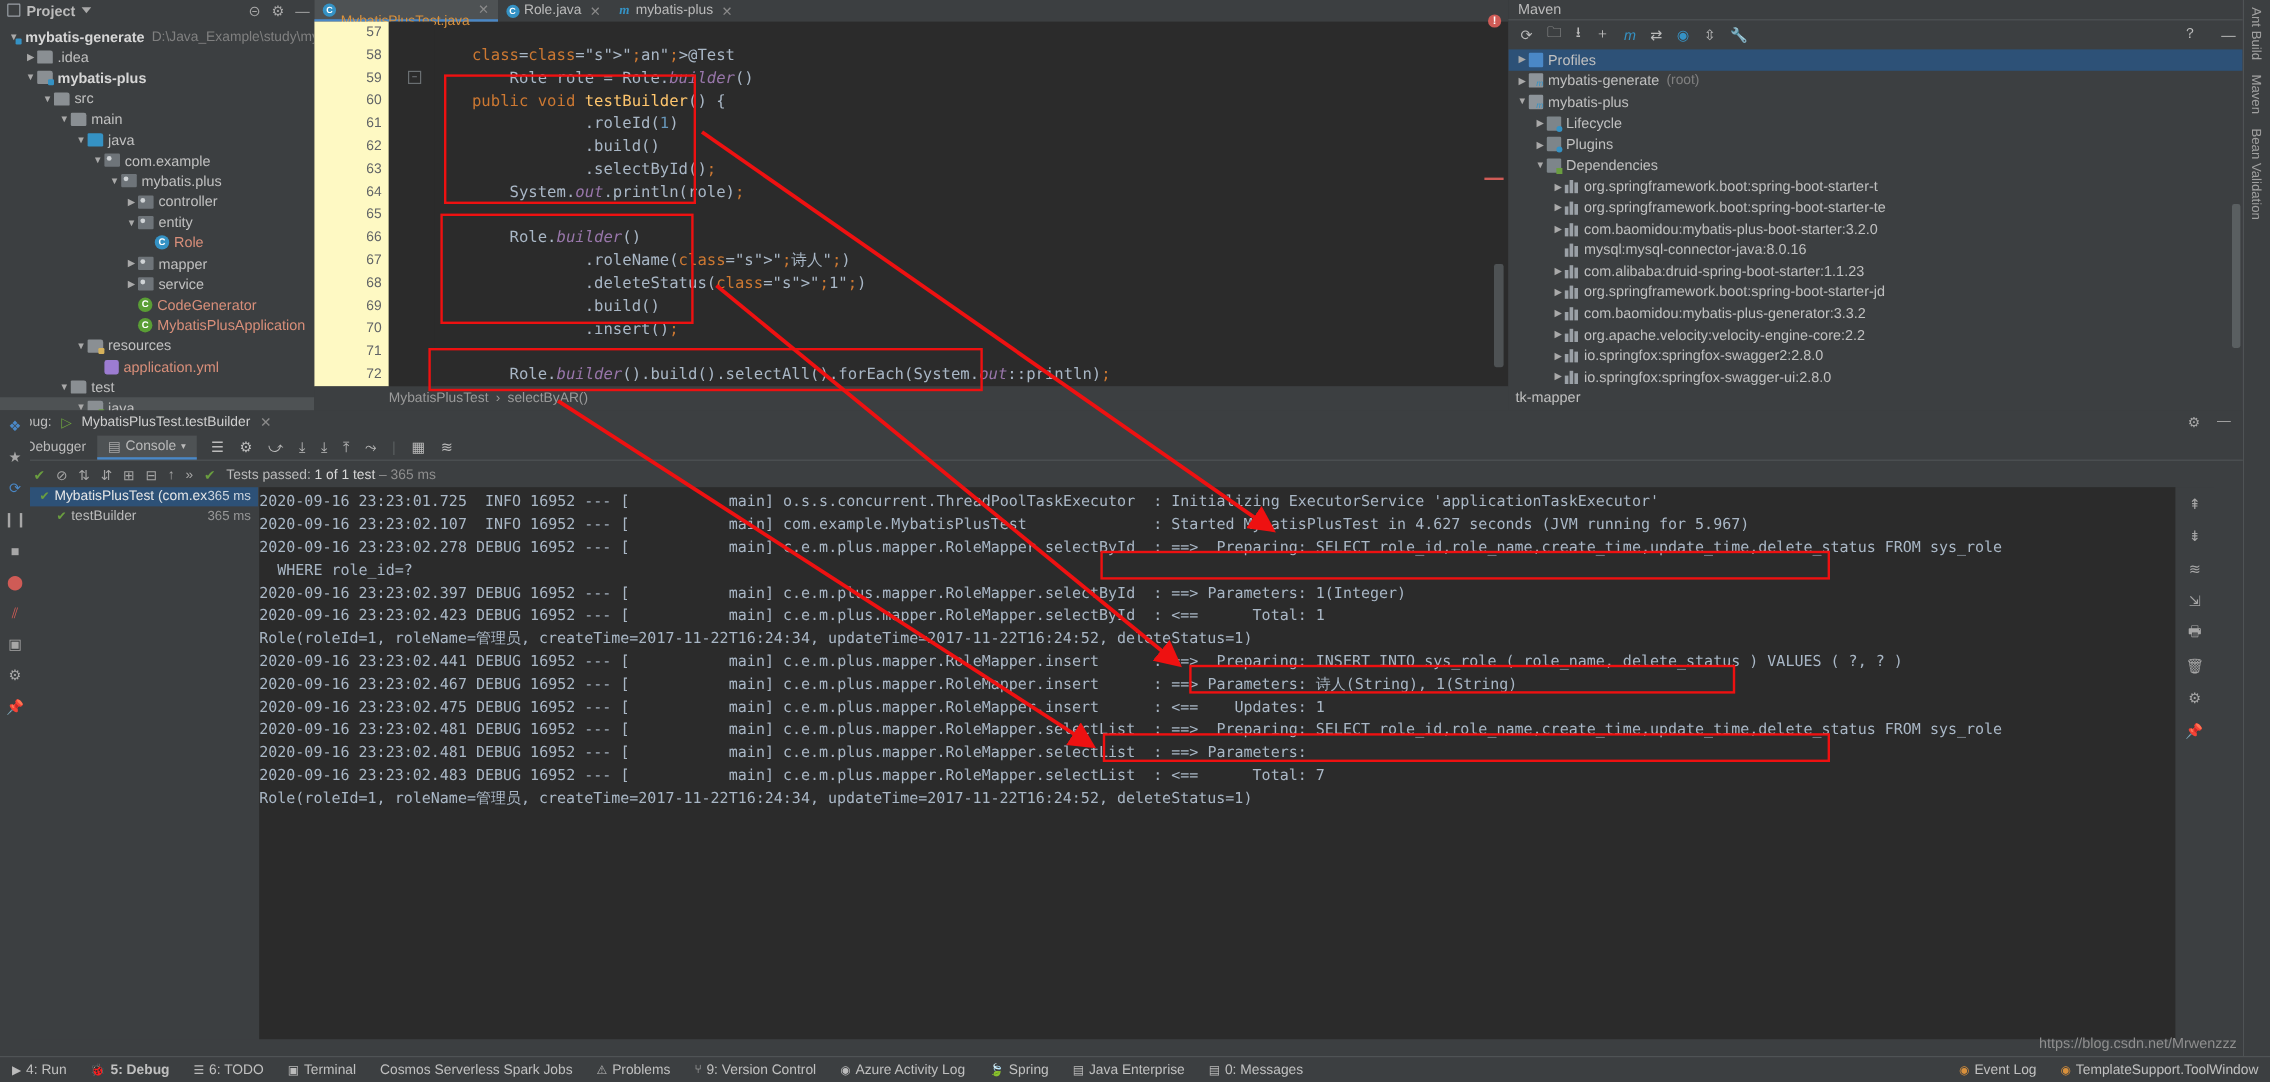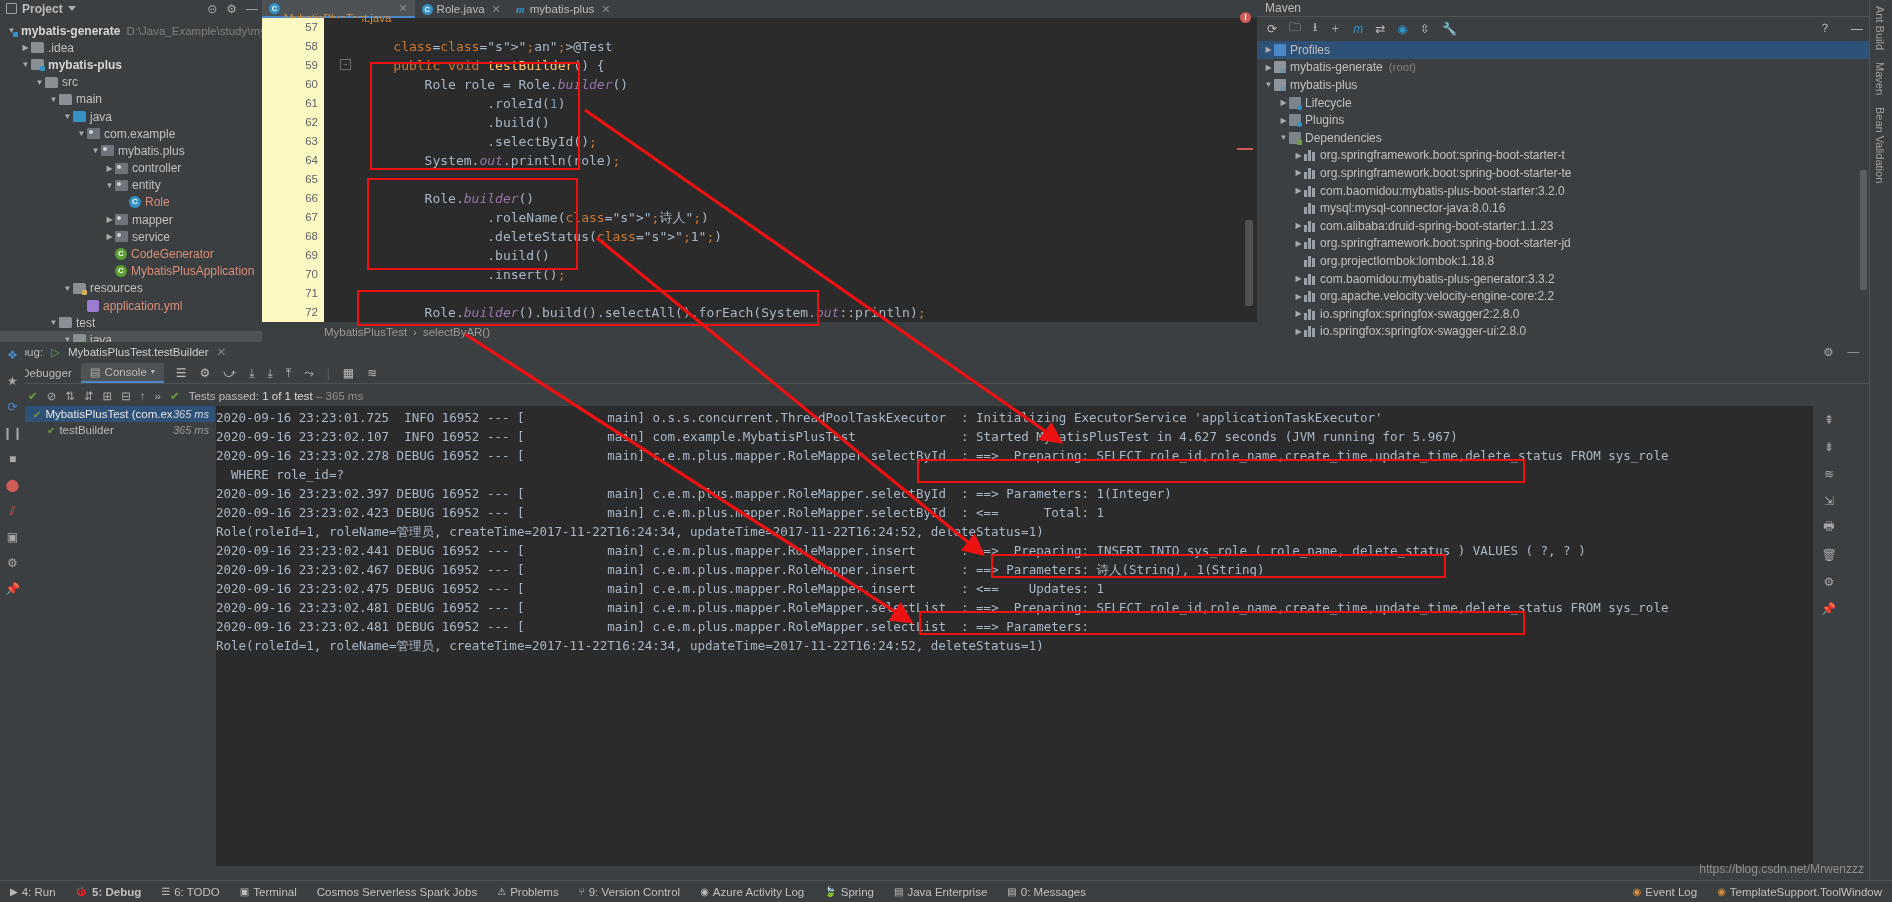--- a/index.html
+++ b/index.html
@@ -92,21 +92,21 @@
   #debug-head{ position:absolute; left:0; top:0; width:1869px; height:20px; display:flex; align-items:center; gap:8px; padding-left:6px; font-size:11.5px;}
   #debug-tabrow{ position:absolute; left:0; top:20px; width:1869px; height:22px; display:flex; align-items:center; gap:0px; border-bottom:1px solid #4f5355;}
   .dtab{ padding:2px 9px; font-size:11.5px; color:#bbb; display:flex; align-items:center; gap:4px;}
   .dtab.active{ background:#4e5254; border-bottom:2px solid #4a88c7;}
   #run-toolbar{ display:flex; align-items:center; gap:13px; padding-left:12px; }
   #testrow{ position:absolute; left:0; top:44px; width:1869px; height:20px; display:flex; align-items:center; gap:9px; padding-left:28px; font-size:11.5px;}
   #tests-tree{ position:absolute; left:25px; top:64px; width:190px; height:460px; background:#3c3f41;}
   .trow{ height:16px; display:flex; align-items:center; font-size:11.5px; white-space:nowrap; padding-left:4px; }
   .trow.sel{ background:#2d5177; }
   .tmark{ color:#6a9e3f; margin-right:4px; font-size:10px;}
-  .tms{ margin-left:auto; font-size:11px; color:#999; padding-right:6px;font-style:italic;}
+  .tms{ margin-left:auto; font-size:11px; color:#999; padding-right:6px;}
   .trow.sel .tms{ color:#cfd7e0;}
   #console{ position:absolute; left:216px; top:64px; width:1597px; height:460px; background:#2b2b2b; overflow:hidden; padding-top:2px;}
   .lg{ height:19px; line-height:19px; white-space:pre; font-size:12.5px; color:#a9b7c6; font-family:"DejaVu Sans Mono","Liberation Mono",monospace;}
   #console-gutter{ position:absolute; left:1813px; top:64px; width:32px; height:460px; background:#3c3f41;}
   .cgico{ height:27px; display:flex; align-items:center; justify-content:center; color:#a7a7a7; font-size:12px;}
 
   
   #statusbar{ position:absolute; left:0; bottom:0; width:1892px; height:22px; background:#3c3f41; display:flex; align-items:center; gap:0px; font-size:11.5px; color:#bbb; border-top:1px solid #4f5355;}
   .sitem{ display:flex; align-items:center; gap:4px; padding:0 10px; white-space:nowrap;}
   .sitem.bold{ font-weight:bold; }
@@ -287,22 +287,22 @@
       <div class="gline">71</div>
       <div class="gline" style="position: relative;">72<span style="position: absolute; right: -31px; top: 3px; color: rgb(207, 91, 86); font-size: 11px; font-weight: bold;">⊘</span></div>
       <div class="gline">73</div>
     </div>
   <div id="gutter2">
       <div style="position: absolute; left: 16px; top: 41px; width: 11px; height: 11px; border: 1px solid rgb(106, 111, 114); color: rgb(139, 145, 152); font-size: 8px; line-height: 9px; text-align: center;">−</div>
     </div>
   <div id="codearea">
       <div class="cline mono">&nbsp;</div>
       <div class="cline mono">    <span <span="" class="k">class</span>=<span <span="" class="k">class</span>="s"&gt;"<span class="semi">;</span>an"<span class="semi">;</span>&gt;@Test</div>
+      <div class="cline mono">        Role role = Role.<span class="f">builder</span>()</div>
       <div class="cline mono">    <span class="k">public</span> <span class="k">void</span> <span class="m">testBuilder</span>() {</div>
-      <div class="cline mono">        Role role = Role.<span class="f">builder</span>()</div>
       <div class="cline mono">                .roleId(<span class="n">1</span>)</div>
       <div class="cline mono">                .build()</div>
       <div class="cline mono">                .selectById()<span class="semi">;</span></div>
       <div class="cline mono">        System.<span class="f">out</span>.println(role)<span class="semi">;</span></div>
       <div class="cline mono">&nbsp;</div>
       <div class="cline mono">        Role.<span class="f">builder</span>()</div>
       <div class="cline mono">                .roleName(<span <span="" class="k">class</span>="s"&gt;"<span class="semi">;</span>诗人"<span class="semi">;</span>)</div>
       <div class="cline mono">                .deleteStatus(<span <span="" class="k">class</span>="s"&gt;"<span class="semi">;</span>1"<span class="semi">;</span>)</div>
       <div class="cline mono">                .build()</div>
       <div class="cline mono">                .insert()<span class="semi">;</span></div>
@@ -424,30 +424,20 @@
       </div>
       <div class="mnode">
         <span style="width:36px;flex:0 0 36px"></span>
         <span class="arrow">▶</span>
         <span class="barico">
           <span></span>
           <span></span>
           <span></span>
         </span>
         <span class="lbl">org.springframework.boot:spring-boot-starter-jd</span>
-      </div>
-      <div class="mnode">
-        <span style="width:36px;flex:0 0 36px"></span>
-        <span class="arrow"></span>
-        <span class="barico">
-          <span></span>
-          <span></span>
-          <span></span>
-        </span>
-        <span class="lbl">org.projectlombok:lombok:1.18.8</span>
       </div>
       <div class="mnode">
         <span style="width:36px;flex:0 0 36px"></span>
         <span class="arrow">▶</span>
         <span class="barico">
           <span></span>
           <span></span>
           <span></span>
         </span>
         <span class="lbl">com.baomidou:mybatis-plus-generator:3.3.2</span>
@@ -566,20 +556,21 @@
       <div class="lg">2020-09-16 23:23:02.278 DEBUG 16952 --- [           main] c.e.m.plus.mapper.RoleMapper.selectById  : ==&gt;  Preparing: SELECT role_id,role_name,create_time,update_time,delete_status FROM sys_role</div>
       <div class="lg">  WHERE role_id=?</div>
       <div class="lg">2020-09-16 23:23:02.397 DEBUG 16952 --- [           main] c.e.m.plus.mapper.RoleMapper.selectById  : ==&gt; Parameters: 1(Integer)</div>
       <div class="lg">2020-09-16 23:23:02.423 DEBUG 16952 --- [           main] c.e.m.plus.mapper.RoleMapper.selectById  : &lt;==      Total: 1</div>
       <div class="lg">Role(roleId=1, roleName=管理员, createTime=2017-11-22T16:24:34, updateTime=2017-11-22T16:24:52, deleteStatus=1)</div>
       <div class="lg">2020-09-16 23:23:02.441 DEBUG 16952 --- [           main] c.e.m.plus.mapper.RoleMapper.insert      : ==&gt;  Preparing: INSERT INTO sys_role ( role_name, delete_status ) VALUES ( ?, ? )</div>
       <div class="lg">2020-09-16 23:23:02.467 DEBUG 16952 --- [           main] c.e.m.plus.mapper.RoleMapper.insert      : ==&gt; Parameters: 诗人(String), 1(String)</div>
       <div class="lg">2020-09-16 23:23:02.475 DEBUG 16952 --- [           main] c.e.m.plus.mapper.RoleMapper.insert      : &lt;==    Updates: 1</div>
       <div class="lg">2020-09-16 23:23:02.481 DEBUG 16952 --- [           main] c.e.m.plus.mapper.RoleMapper.selectList  : ==&gt;  Preparing: SELECT role_id,role_name,create_time,update_time,delete_status FROM sys_role</div>
       <div class="lg">2020-09-16 23:23:02.481 DEBUG 16952 --- [           main] c.e.m.plus.mapper.RoleMapper.selectList  : ==&gt; Parameters: </div>
+      <div class="lg">2020-09-16 23:23:02.483 DEBUG 16952 --- [           main] c.e.m.plus.mapper.RoleMapper.selectList  : &lt;==      Total: 7</div>
       <div class="lg">Role(roleId=1, roleName=管理员, createTime=2017-11-22T16:24:34, updateTime=2017-11-22T16:24:52, deleteStatus=1)</div>
     </div>
   <div id="console-gutter">
     <div class="cgico">⇞</div>
     <div class="cgico">⇟</div>
     <div class="cgico">≋</div>
     <div class="cgico">⇲</div>
     <div class="cgico">🖶</div>
     <div class="cgico">🗑</div>
     <div class="cgico">⚙</div>

